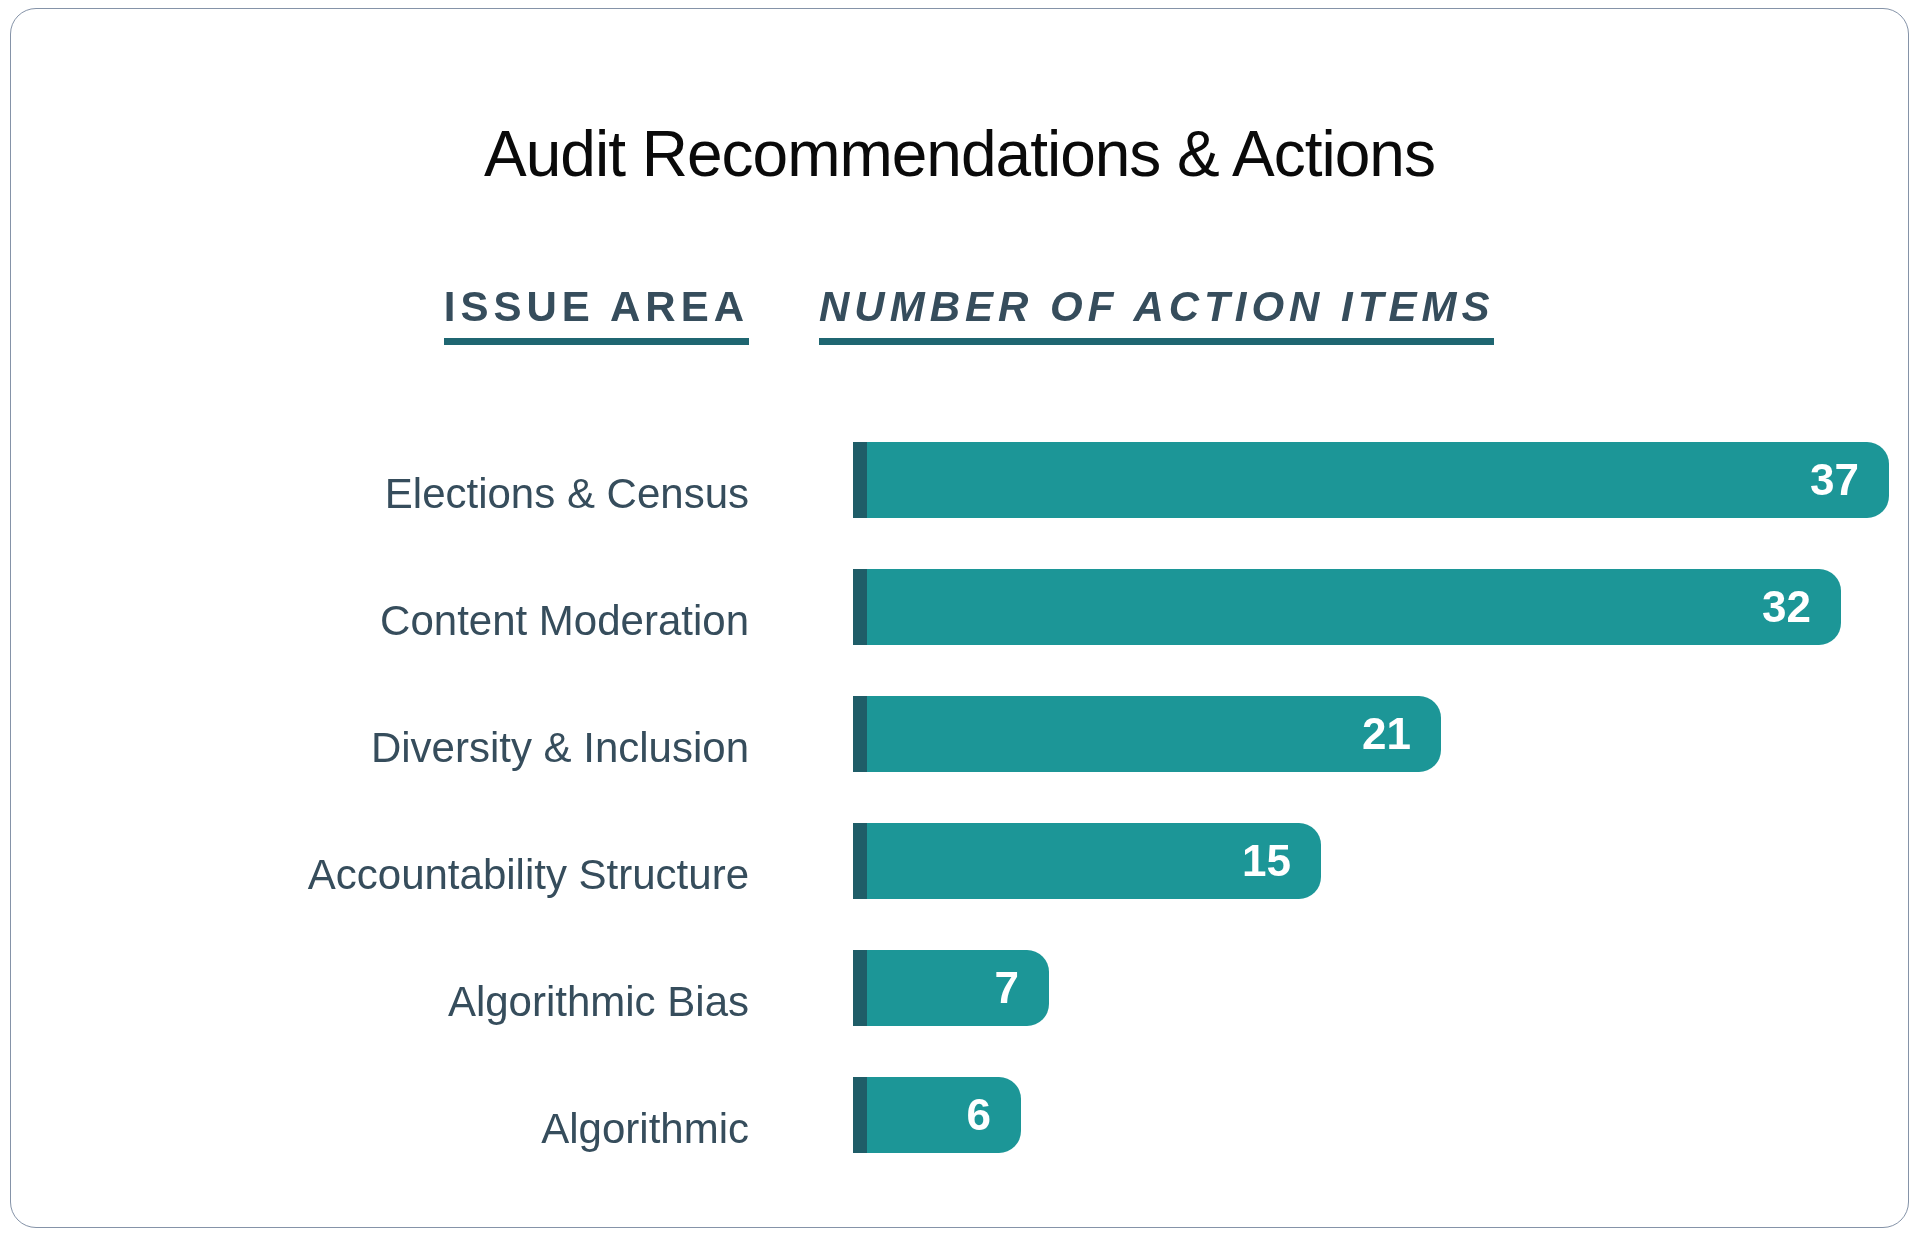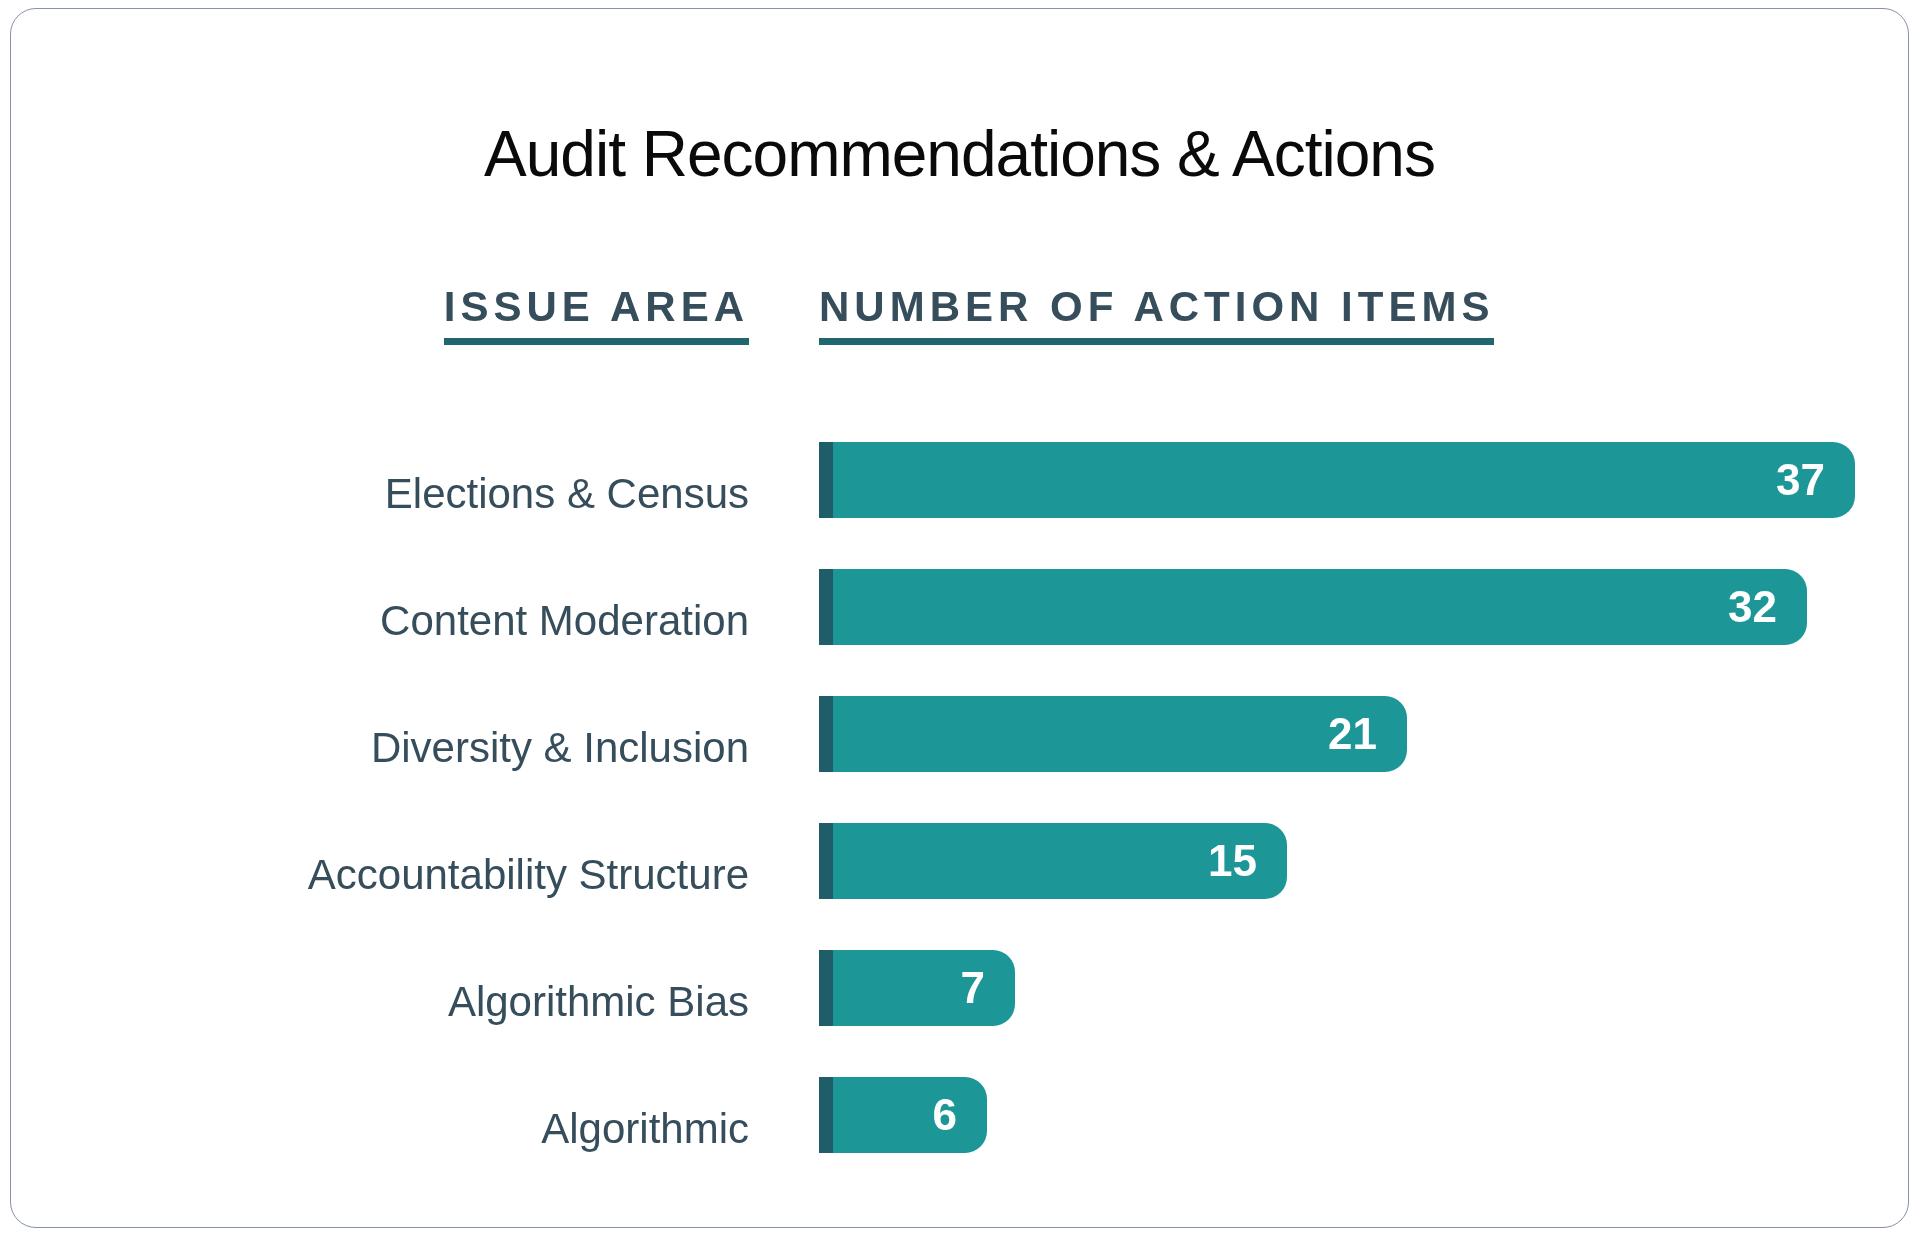--- a/index.html
+++ b/index.html
@@ -40,20 +40,21 @@
     align-items: flex-start;
   }
   .col-label-head {
     width: 738px;
     text-align: right;
     flex: 0 0 auto;
   }
   .col-bars-head {
     margin-left: 70px;
     flex: 0 0 auto;
+    font-style: italic;
   }
   .header-text {
     display: inline-block;
     font-size: 42px;
     font-weight: 700;
     letter-spacing: 5px;
     color: var(--label-color, #364D5C);
     padding-bottom: 7px;
     border-bottom: 7px solid var(--underline-color, #1F6671);
     white-space: nowrap;
@@ -71,21 +72,21 @@
   .row-label {
     width: 738px;
     flex: 0 0 auto;
     text-align: right;
     font-size: 42px;
     font-weight: 500;
     color: var(--label-color, #364D5C);
     white-space: nowrap;
   }
   .track {
-    margin-left: 70px;
+    margin-left: 104px;
     flex: 1 1 auto;
     height: 76px;
   }
   .bar {
     height: 76px;
     background: var(--bar-color, #1C9697);
     border-left: 14px solid var(--bar-edge-color, #1F5D68);
     border-radius: 0 22px 22px 0;
     display: flex;
     align-items: center;

